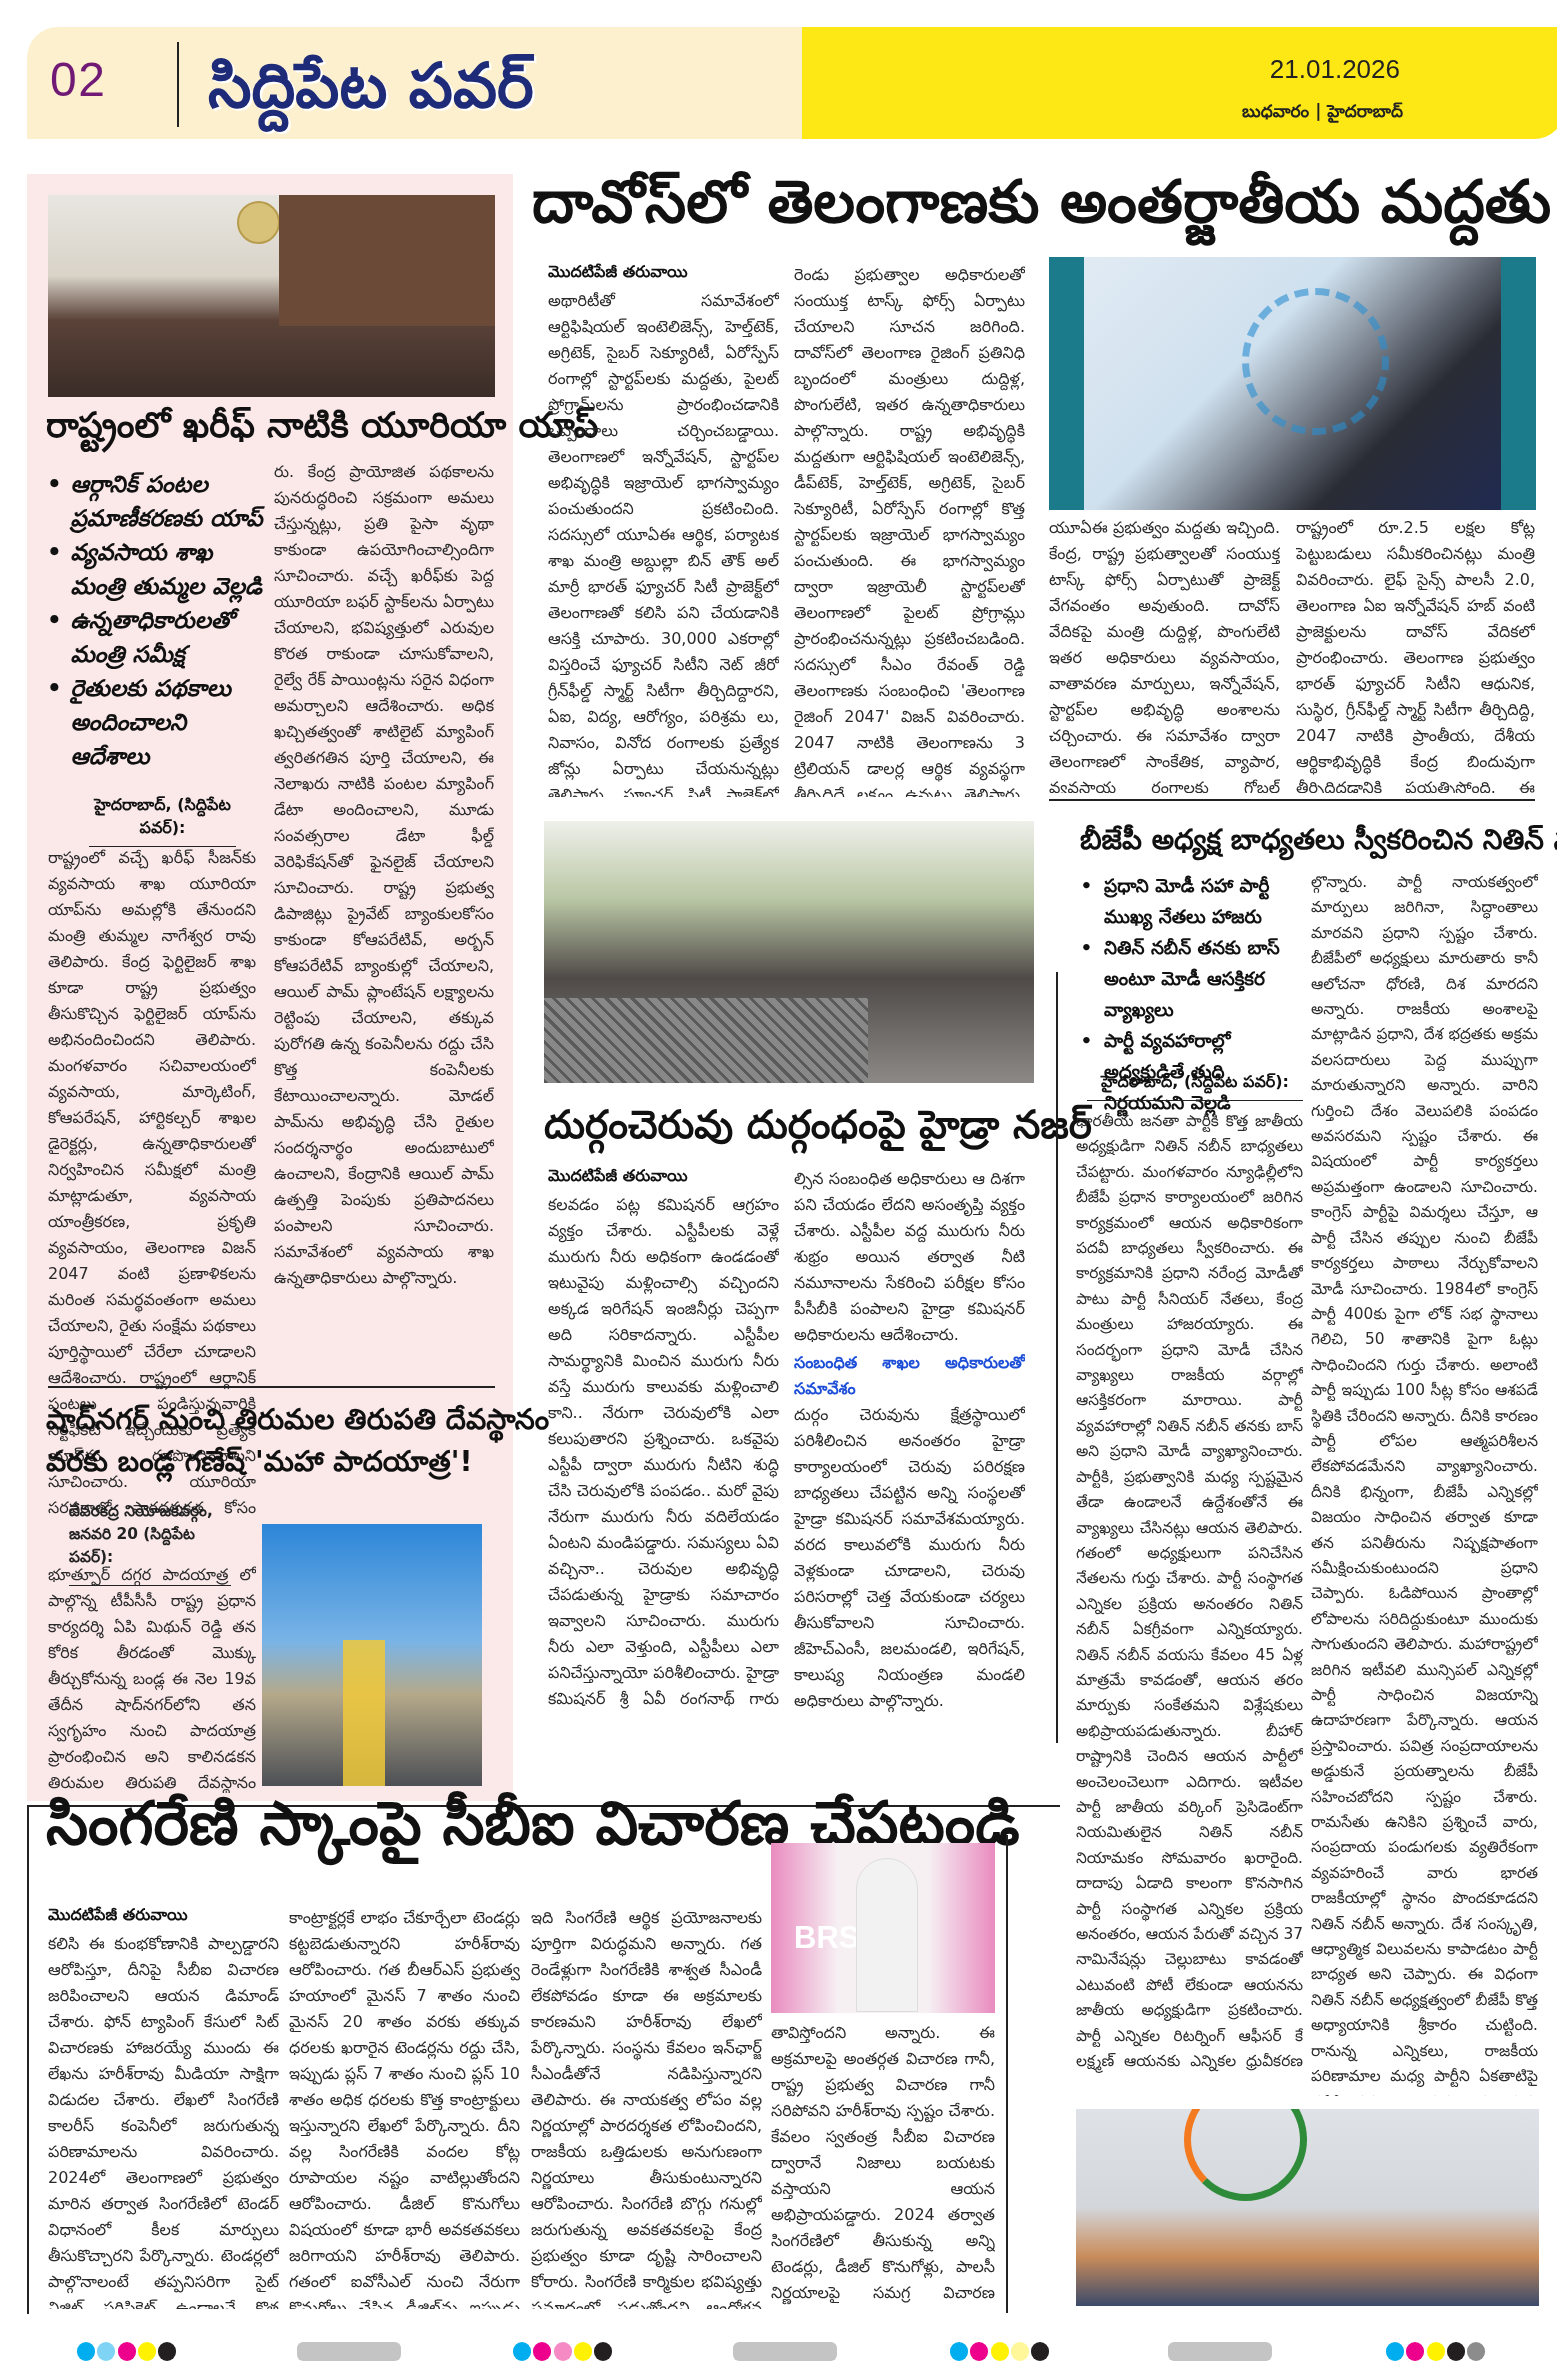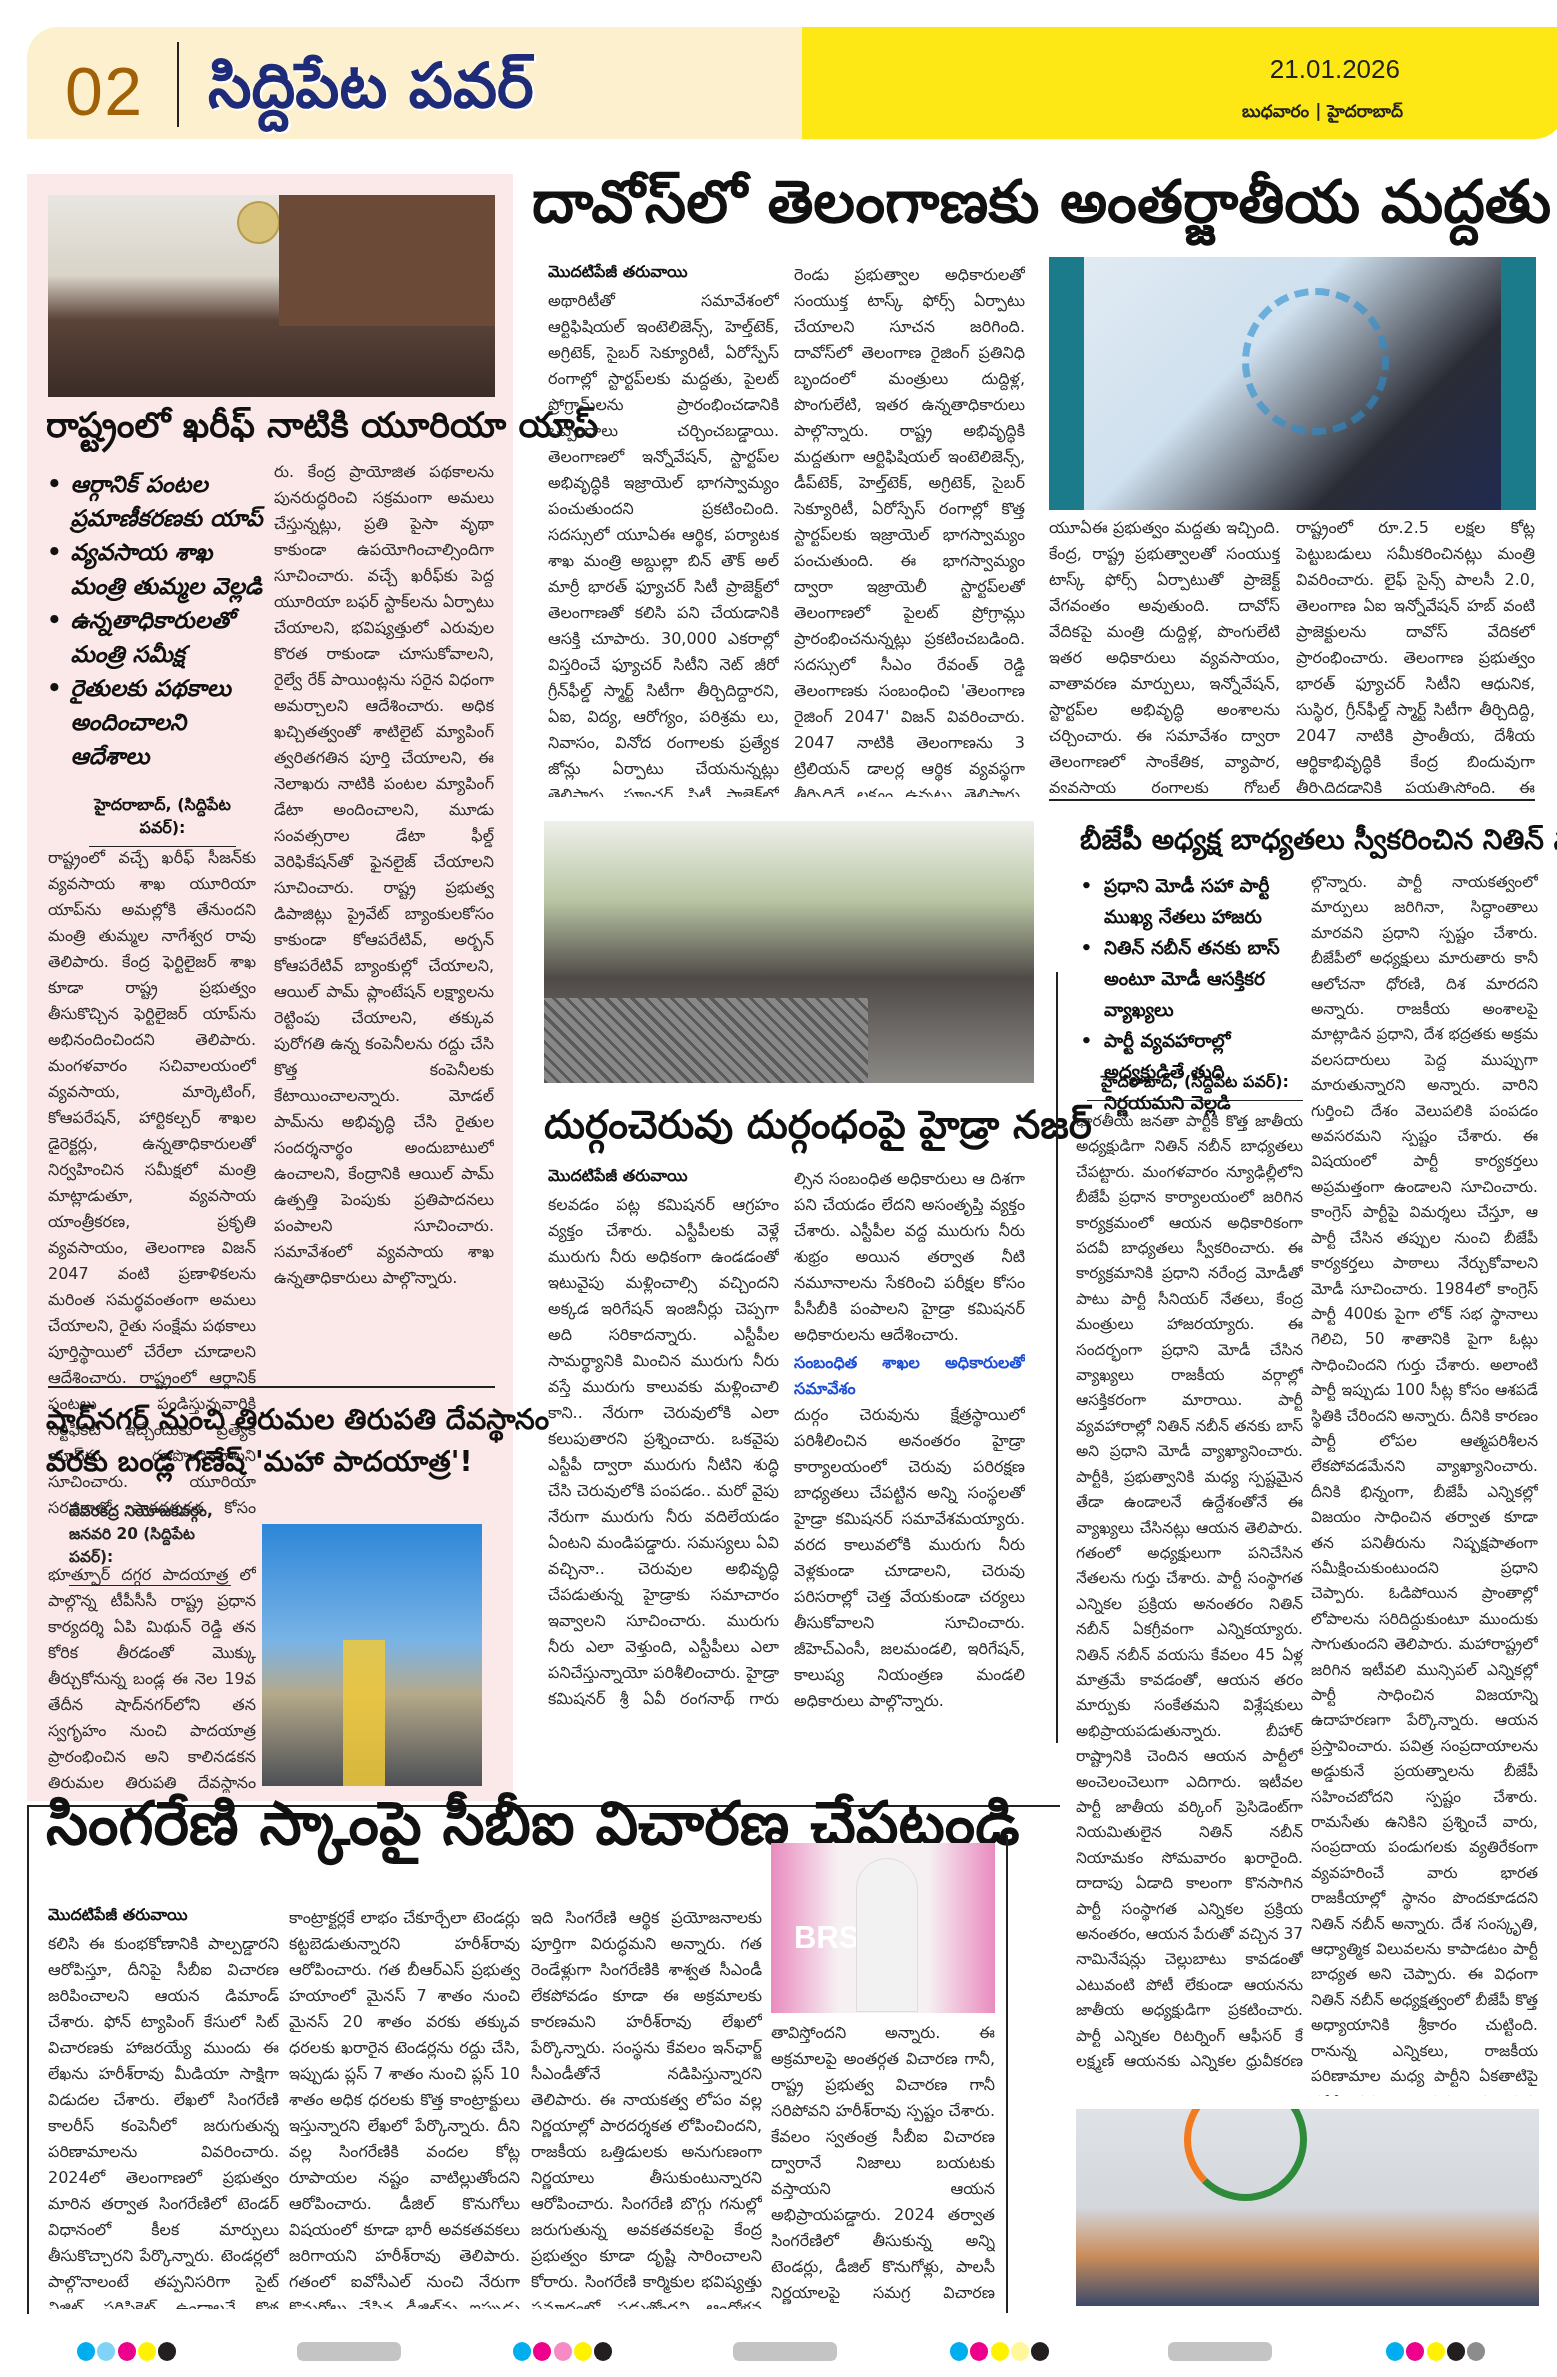--- a/index.html
+++ b/index.html
@@ -1,20 +1,20 @@
 <!DOCTYPE html>
 <html style="font-size:12.3px"><head>
 <meta charset="utf-8">
 <style>
 *{box-sizing:border-box;margin:0;padding:0}
 body{width:1558px;height:2377px;background:#fff;font-family:"DejaVu Sans",sans-serif;color:#222;position:relative;overflow:hidden}
 .masthead{position:absolute;left:23px;top:27px;width:1527px;height:112px}
 .mh-left{position:absolute;left:3.9px;top:0;width:783px;height:112px;background:#fdf0cf;border-radius:31px 0 0 0}
 .mh-right{position:absolute;left:779px;top:0;width:763px;height:112px;background:#fde815;border-radius:0 0 31px 0}
-.page-no{position:absolute;left:42px;top:25px;font-size:68px;font-weight:300;color:#a16207;font-family:"Liberation Sans",sans-serif;letter-spacing:1.5px}
+.page-no{position:absolute;left:27px;top:25px;font-size:48px;font-weight:300;color:#701a75;font-family:"Liberation Sans",sans-serif;letter-spacing:1.5px}
 .mh-divider{position:absolute;left:154px;top:15.4px;width:2.3px;height:85px;background:#222}
 .brand{position:absolute;left:185px;top:21.6px;font-size:62px;font-weight:bold;color:#1e2b78;text-shadow:2.3px 2.3px 0 #fff}
 .date{position:absolute;right:150px;top:27px;font-size:26px;color:#222;font-family:"Liberation Sans",sans-serif}
 .dayline{position:absolute;right:147px;top:74px;font-size:17px;font-weight:bold;color:#222}
 .box{position:absolute}
 .pink{background:#fbe9ea}
 .photo{position:absolute;overflow:hidden}
 .headline{position:absolute;font-weight:bold;color:#111;line-height:1.15;white-space:nowrap}
 .col{position:absolute;font-size:16px;line-height:26px;text-align:justify;color:#2a2a2a}
 .col p{margin-bottom:1.5px}

